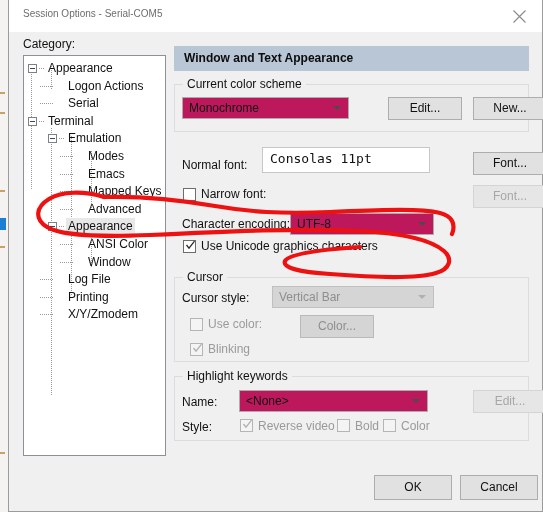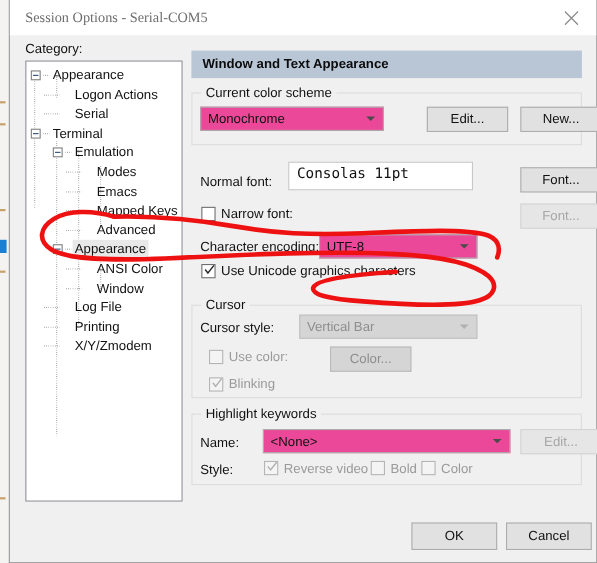--- a/index.html
+++ b/index.html
@@ -14,22 +14,22 @@
   
   .bg-strip{position:absolute;left:0;top:0;width:8px;height:512px;background:#f4f3f1;}
   .bg-tick{position:absolute;left:0;width:5px;height:2px;background:#c8a06a;}
   .bg-tick2{position:absolute;left:0;width:6px;height:12px;background:#1b7fd4;}
 
   
   .dialog{position:absolute;left:8px;top:0;width:535px;height:512px;
     background:#f0f0f0;border:1px solid #9b9b9b;border-top:none;box-sizing:border-box;}
   .titlebar{position:absolute;left:0;top:0;width:100%;height:32px;background:#ffffff;
     border-bottom:1px solid #ffffff;box-sizing:border-box;}
-  .title-text{position:absolute;left:14px;top:8px;font-size:13px;color:#6d6d6d;
-    font-family:Liberation Serif, serif;}
+  .title-text{position:absolute;left:14px;top:8px;font-size:10px;color:#6d6d6d;
+    font-family:Liberation Sans, sans-serif;}
   .close-btn{position:absolute;right:0;top:0;width:45px;height:31px;cursor:default;}
   .close-btn svg{position:absolute;left:16px;top:10px;}
 
   .cat-label{position:absolute;left:14px;top:37px;font-size:12px;color:#111;}
 
   
   .tree{position:absolute;left:14px;top:55px;width:143px;height:401px;background:#fff;
     border:1px solid #8d9096;box-sizing:border-box;overflow:hidden;}
   .tnode{position:absolute;height:17px;line-height:17px;white-space:nowrap;font-size:12px;color:#111;}
   .tnode .lbl{display:inline-block;padding:0 2px;}
@@ -47,21 +47,21 @@
   .panel-head span{position:absolute;left:10px;top:5px;font-size:12px;font-weight:bold;color:#0c0c0c;}
 
   
   .group{position:absolute;border:1px solid #dcdcdc;box-sizing:border-box;background:transparent;}
   .group > .glabel{position:absolute;left:8px;top:-8px;background:#f0f0f0;padding:0 4px;font-size:12px;color:#111;}
 
   .lbl{position:absolute;font-size:12px;color:#111;white-space:nowrap;}
   .lbl.dim{color:#9a9a9a;}
 
   
-  .combo{position:absolute;height:22px;background:#ec4899;border:1px solid #acacac;box-sizing:border-box;
+  .combo{position:absolute;height:22px;background:#be185d;border:1px solid #acacac;box-sizing:border-box;
     font-size:12px;color:#111;}
   .combo .cval{position:absolute;left:6px;top:3px;}
   .combo .arrow{position:absolute;right:7px;top:8px;width:0;height:0;
     border-left:4px solid transparent;border-right:4px solid transparent;border-top:4px solid #4b4b4b;}
   .combo.disabled{background:#d5d5d5;border-color:#c0c0c0;color:#8e8e8e;}
   .combo.disabled .arrow{border-top-color:#b0b0b0;}
 
   
   .btn{position:absolute;height:23px;background:#e1e1e1;border:1px solid #adadad;box-sizing:border-box;
     font-size:12px;color:#111;text-align:center;line-height:21px;margin-left:28px;}
@@ -243,21 +243,21 @@
       <svg class="tick" viewBox="0 0 11 11">
         <path d="M1.5 5 L4 8.2 L9.5 1.2" stroke="#b0b0b0" stroke-width="1.3" fill="none"></path>
       </svg>
     </div>
     <div class="lbl dim" style="left:199px;top:342px;">Blinking</div>
 
     <div class="group" style="left:165px;top:376px;width:355px;height:65px;">
       <div class="glabel">Highlight keywords</div>
     </div>
     <div class="lbl" style="left:173px;top:395px;">Name:</div>
-    <div class="combo" style="left:230px;top:390px;width:225px;">
+    <div class="combo" style="left:230px;top:390px;width:189px;">
       <span class="cval">&lt;None&gt;</span>
       <span class="arrow"></span>
     </div>
     <div class="btn disabled" style="left:436px;top:390px;width:74px;">Edit...</div>
 
     <div class="lbl" style="left:173px;top:420px;">Style:</div>
     <div class="cbox dis" style="left:231px;top:419px;">
       <svg class="tick" viewBox="0 0 11 11">
         <path d="M1.5 5 L4 8.2 L9.5 1.2" stroke="#b0b0b0" stroke-width="1.3" fill="none"></path>
       </svg>

